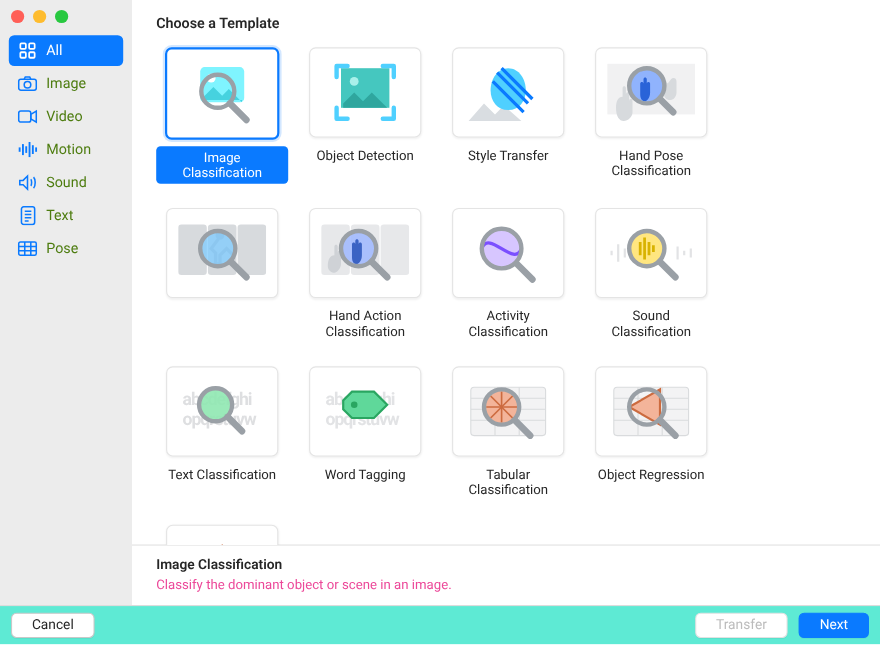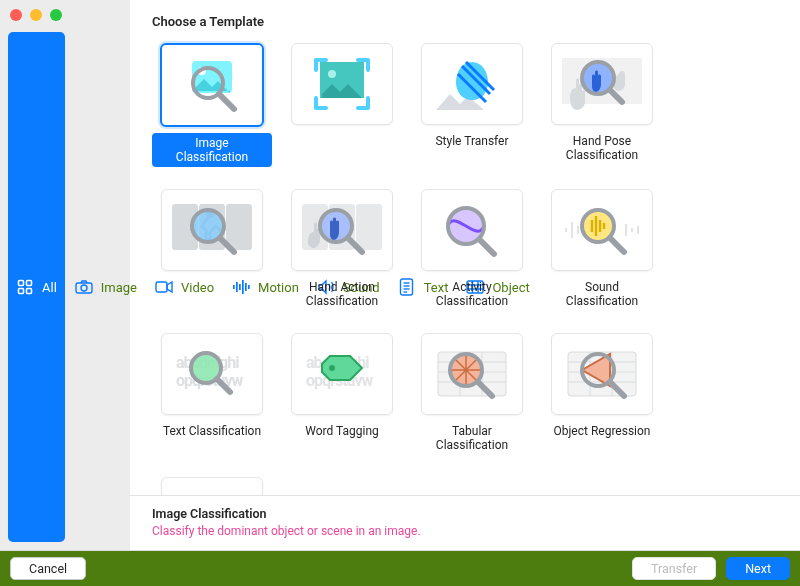--- a/index.html
+++ b/index.html
@@ -3,38 +3,38 @@
 <meta charset="utf-8">
 <style>
 html,body{margin:0;padding:0;font-family:-apple-system,BlinkMacSystemFont,"Segoe UI",Roboto,sans-serif;font-size:13px;color:#262626;background:#fff;height:100%}
 .window{width:800px;height:586px;display:flex;flex-direction:column;background:#fff;position:relative;overflow:hidden}
 .traffic-lights{position:absolute;top:9px;left:10px;display:flex;gap:8px;z-index:3}
 .traffic-lights span{width:12px;height:12px;border-radius:50%;display:block}
 .tl-close{background:#ff5f57}
 .tl-min{background:#febc2e}
 .tl-max{background:#28c840}
 .body-row{flex:1;display:flex;min-height:0}
-.sidebar{width:130px;background:#ececec;padding:32px 8px 8px 8px;box-sizing:border-box;display:flex;flex-direction:row;gap:2px}
+.sidebar{width:120px;background:#ececec;padding:32px 8px 8px 8px;box-sizing:border-box;display:flex;flex-direction:column;gap:2px}
 .sidebar-item{display:flex;align-items:center;gap:8px;padding:5px 8px;border-radius:5px;color:#4d7c0f;cursor:default}
 .sidebar-item .icon{width:18px;height:18px;display:flex;align-items:center;justify-content:center;color:#0a7aff}
 .sidebar-item.selected{background:#0a7aff;color:#fff}
 .sidebar-item.selected .icon{color:#fff}
 .main{flex:1;display:flex;flex-direction:column;min-width:0}
 .main-scroll{flex:1;overflow:auto;padding:14px 22px 10px 22px}
 .title{font-weight:600;font-size:13px;margin-bottom:14px}
 .grid{display:flex;flex-wrap:wrap;gap:22px 10px}
 .card{width:120px;display:flex;flex-direction:column;align-items:center;text-align:center;gap:6px;cursor:default}
 .thumb{width:100px;height:80px;border:1px solid #e4e4e4;border-radius:6px;box-shadow:0 1px 2px rgba(0,0,0,.06);background:#fff;display:flex;align-items:center;justify-content:center}
 .card.selected .thumb{border:2px solid #0a7aff;box-shadow:0 0 0 2px rgba(10,122,255,.18)}
 .card-label{font-size:12px;line-height:14px;padding:3px 6px;border-radius:4px}
 .card.selected .card-label{background:#0a7aff;color:#fff}
 .detail{border-top:1px solid #e2e2e2;padding:10px 22px 12px 22px;background:#fff}
 .detail-title{font-weight:600;font-size:12.5px;margin-bottom:3px}
 .detail-desc{font-size:12px;color:#ec4899}
-.bottom-bar{border-top:1px solid #dcdcdc;background:#4d7c0f;display:flex;align-items:center;padding:6px 10px;gap:10px}
+.bottom-bar{border-top:1px solid #dcdcdc;background:#5eead4;display:flex;align-items:center;padding:6px 10px;gap:10px}
 .spacer{flex:1}
 .btn{padding:3px 18px;border-radius:5px;background:#fff;border:1px solid #c8c8c8;font-size:12.5px;box-shadow:0 1px 0 rgba(0,0,0,.04);cursor:default}
 .btn.primary{background:#0a7aff;border-color:#0a7aff;color:#fff}
 .btn.disabled{color:#bcbcbc;border-color:#e2e2e2}
 svg{display:block}
 </style>
 </head>
 <body>
 <div class="window">
   <div class="traffic-lights">
@@ -111,21 +111,21 @@
       <div class="sidebar-item">
         <span class="icon">
           <svg width="18" height="14" viewBox="0 0 18 14" fill="none" stroke="currentColor" stroke-width="1.4">
               <rect x="1" y="1" width="16" height="12" rx="1.5"></rect>
               <line x1="1" y1="5" x2="17" y2="5"></line>
               <line x1="1" y1="9" x2="17" y2="9"></line>
               <line x1="6.5" y1="1" x2="6.5" y2="13"></line>
               <line x1="12" y1="1" x2="12" y2="13"></line>
             </svg>
         </span>
-        <span>Object</span>
+        <span>Pose</span>
       </div>
     </div>
 
     <div class="main">
       <div class="main-scroll">
         <div class="title">Choose a Template</div>
         <div class="grid" id="grid">
             <div class="card selected">
               <div class="thumb">
                 <svg width="80" height="64" viewBox="0 0 80 64">
@@ -140,20 +140,21 @@
             </div>
             <div class="card">
               <div class="thumb">
                 <svg width="80" height="64" viewBox="0 0 80 64">
                   <rect x="18" y="10" width="44" height="36" fill="#45c7bf"></rect>
                   <circle cx="30" cy="22" r="4" fill="#a9f0ea"></circle>
                   <path d="M20 42l10-10 8 8 8-8 14 14H20z" fill="#2fa69e"></path>
                   <path d="M14 8h10M14 8v10M66 8h-10M66 8v10M14 56h10M14 56v-10M66 56h-10M66 56v-10" stroke="#4fd0ff" stroke-width="4" fill="none" stroke-linecap="round"></path>
                 </svg>
               </div>
+              <div class="card-label">Object Detection</div>
             </div>
             <div class="card">
               <div class="thumb">
                 <svg width="80" height="64" viewBox="0 0 80 64">
                   <path d="M4 58l14-16 10 10 8-8 16 14H4z" fill="#d9dde1"></path>
                   <path d="M40 10c-10 0-16 10-16 20s6 18 16 18 16-8 16-18S50 10 40 10z" fill="#4fd0ff"></path>
                   <path d="M30 14l28 28M26 22l28 28M34 10l28 28" stroke="#0a7aff" stroke-width="3"></path>
                 </svg>
               </div>
               <div class="card-label">Style Transfer</div>

